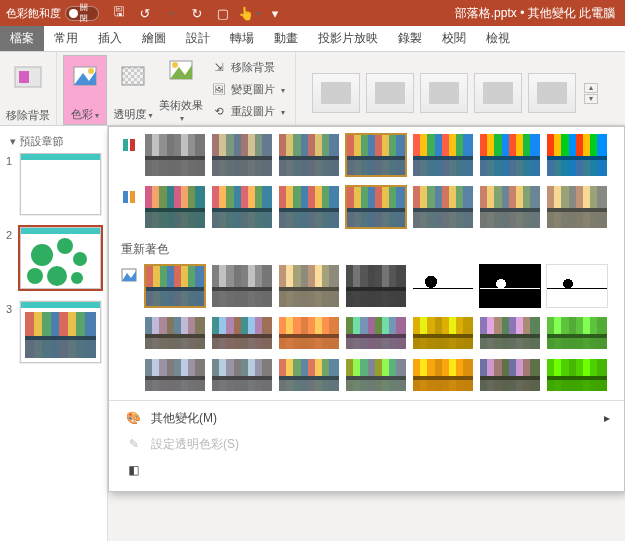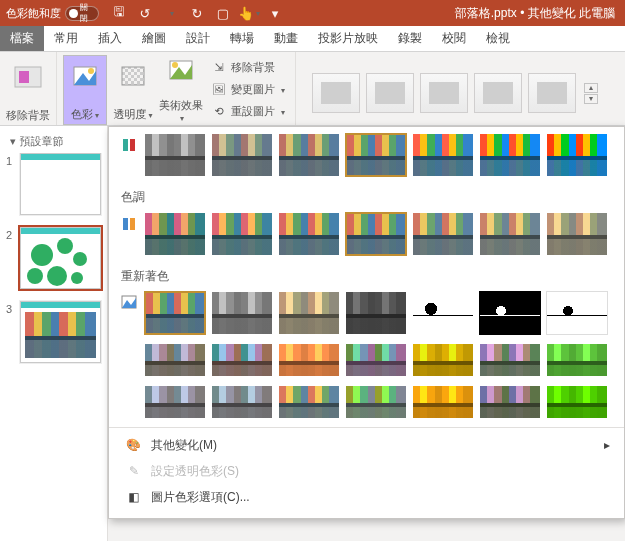--- a/index.html
+++ b/index.html
@@ -14,21 +14,21 @@
 
 .tabs { height: 26px; background: #fff; border-bottom: 1px solid #d4d4d4; display:flex; align-items:stretch; }
 .tabs .tab { padding: 0 10px; display:flex; align-items:center; font-size:12px; color:#444; cursor:pointer; }
 .tabs .tab.file { background:#737373; color:#fff; }
 
 .ribbon { height: 74px; background:#f3f2f1; border-bottom:1px solid #d4d4d4; display:flex; }
 .grp { border-right:1px solid #e1dfdd; padding:3px 6px 0 6px; display:flex; gap:4px; }
 .bigbtn { width:44px; display:flex; flex-direction:column; align-items:center; justify-content:center; gap:16px; padding-top:2px; cursor:pointer; font-size:11px; color:#555; }
 .bigbtn .bicon { width:32px; height:32px; display:flex; align-items:center; justify-content:center; }
 .bigbtn .lbl { font-size:11px; line-height:12px; text-align:center;}
-.bigbtn.sel { background:#c4b5fd; border:1px solid #bdbdbd;}
+.bigbtn.sel { background:#f9a8d4; border:1px solid #bdbdbd;}
 .small-col { display:flex; flex-direction:column; gap:2px; padding-top:2px;}
 .smallbtn { height:20px; display:flex; align-items:center; gap:4px; font-size:11px; color:#555; padding:0 4px; cursor:pointer;}
 .smallbtn .sico { width:16px; height:16px; display:flex; align-items:center; justify-content:center;}
 .gallery-row { display:flex; align-items:center; gap:6px; padding:6px 4px 0 10px; }
 .gallery-row .preset { width:48px; height:40px; border:1px solid #d0cece; background:linear-gradient(180deg,#f7f7f7,#eaeaea); display:flex; align-items:center; justify-content:center;}
 .gallery-row .preset .mt { width:30px; height:22px; background:#cfcfcf;}
 .spin { width:14px; display:flex; flex-direction:column; gap:1px; margin-left:2px;}
 .spin div{height:10px; border:1px solid #c3c3c3; font-size:8px; text-align:center; line-height:8px; color:#666;}
 
 .workspace { display:flex; height:calc(541px - 26px - 26px - 74px); }
@@ -273,21 +273,20 @@
             <div class="village filter-sat150"></div>
           </div>
         <div class="swatch">
             <div class="village filter-sat200"></div>
           </div>
         <div class="swatch">
             <div class="village" style="filter:saturate(300%)"></div>
           </div>
       </div>
 
-      <div class="head">色調</div>
       <div class="optrow">
         <div class="lead-ico">
             <svg width="16" height="16">
               <rect x="2" y="2" width="5" height="12" fill="#48c"></rect>
               <rect x="9" y="2" width="5" height="12" fill="#e93"></rect>
             </svg>
           </div>
         <div class="swatch">
             <div class="village" style="filter:sepia(0%) hue-rotate(-30deg) brightness(.95)"></div>
           </div>
@@ -394,18 +393,17 @@
           <span class="ficon">🎨</span>
           <span>其他變化(M)</span>
           <span style="margin-left:auto;margin-right:8px;">▸</span>
         </div>
         <div class="frow disabled">
           <span class="ficon">✎</span>
           <span>設定透明色彩(S)</span>
         </div>
         <div class="frow">
           <span class="ficon">◧</span>
-          <span>圖片色彩選項(C)...</span>
         </div>
       </div>
     </div>
   </div>
 </div>
 
 </body></html>

